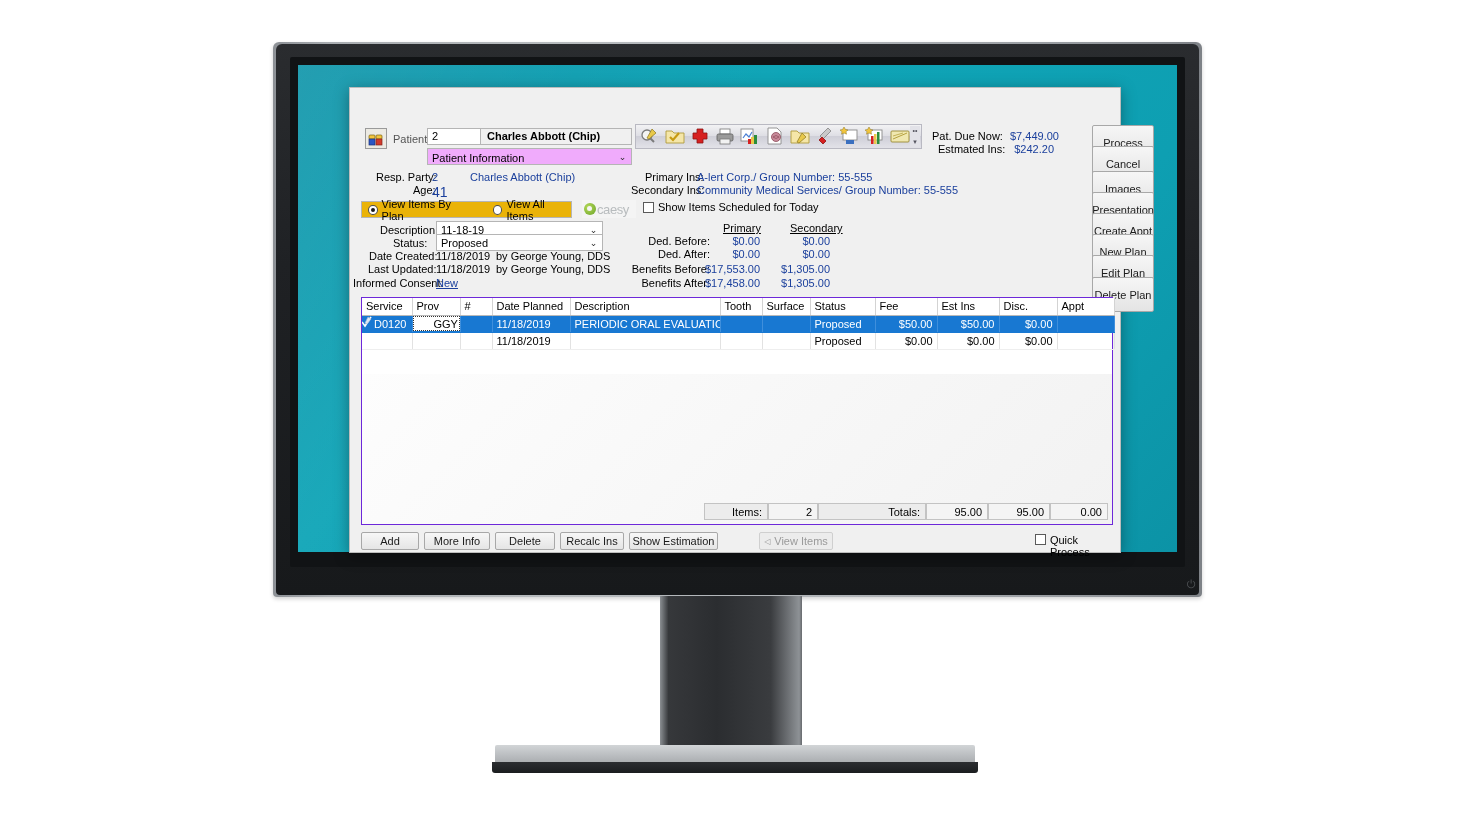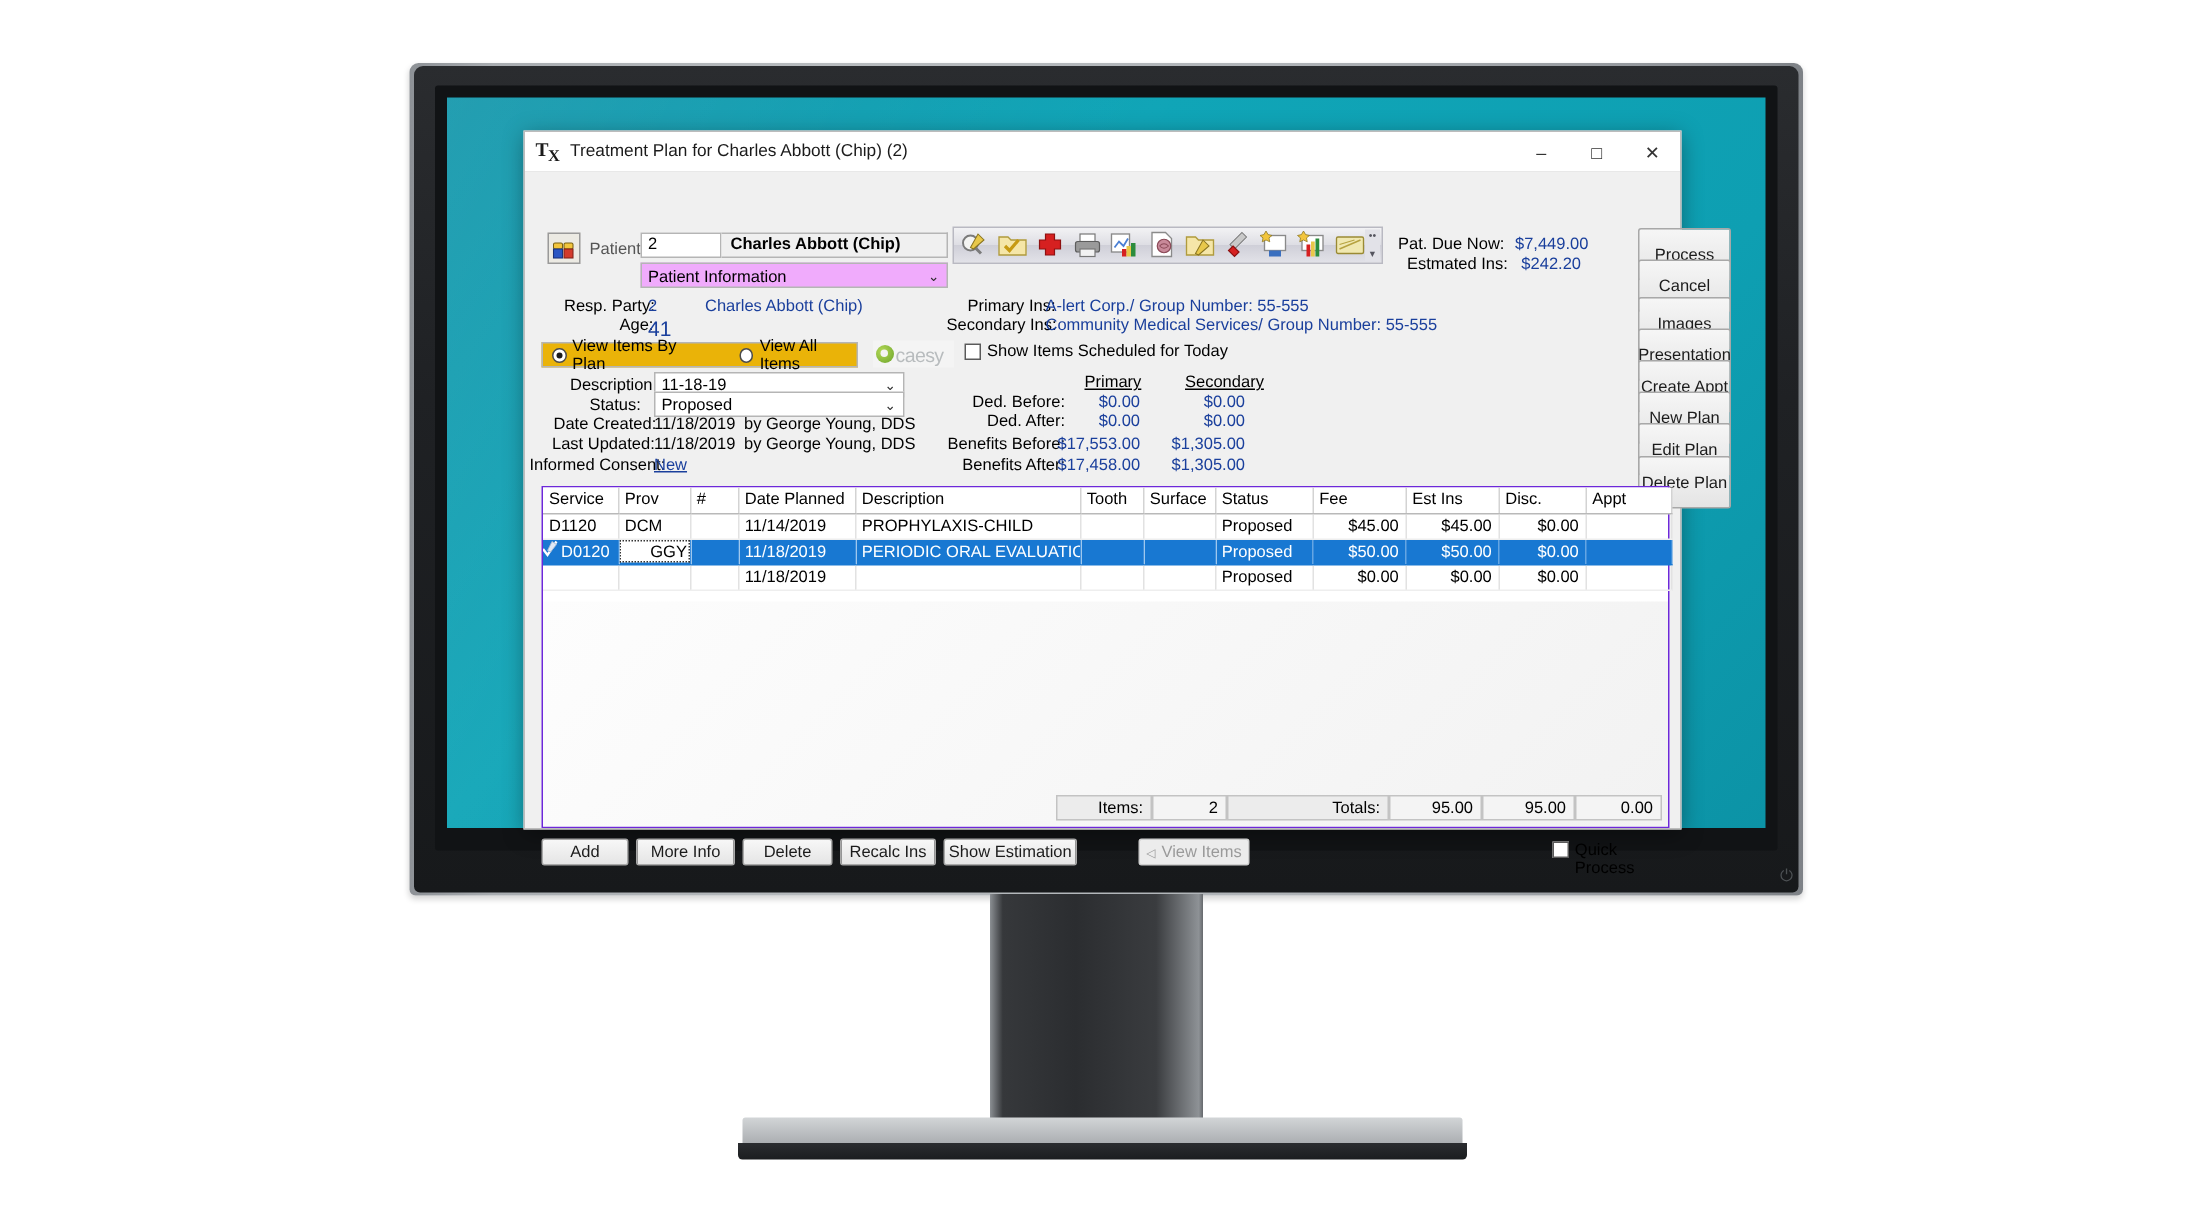--- a/index.html
+++ b/index.html
@@ -292,29 +292,20 @@
 <div id="monitor-neck-cap"></div>
 <div id="monitor-base"></div>
 <div id="monitor-base-front"></div>
 
 <div id="screen">
   <div id="screen-gloss"></div>
 </div>
 
 <div id="dialog">
 
-  <div id="titlebar">
-    <span id="tx-logo">T<sub>X</sub></span>
-    <span id="title-text">Treatment Plan for Charles Abbott (Chip) (2)</span>
-    <div id="winctrls">
-      <div class="wcbtn">–</div>
-      <div class="wcbtn">□</div>
-      <div class="wcbtn">✕</div>
-    </div>
-  </div>
 
   <div id="dialog-body">
 
     <div id="patient-icon">
       <svg width="16" height="15" viewBox="0 0 16 15">
         <rect x="1" y="4" width="6" height="4" rx="1" fill="#f2c53d" stroke="#7a6111" stroke-width=".7"></rect>
         <rect x="1" y="8" width="6" height="6" fill="#2b56c4" stroke="#1b327a" stroke-width=".7"></rect>
         <rect x="8" y="4" width="6" height="4" rx="1" fill="#f2c53d" stroke="#7a6111" stroke-width=".7"></rect>
         <rect x="8" y="8" width="6" height="6" fill="#d33a2c" stroke="#82231a" stroke-width=".7"></rect>
       </svg>
@@ -520,34 +511,20 @@
             <th>Tooth</th>
             <th>Surface</th>
             <th>Status</th>
             <th>Fee</th>
             <th>Est Ins</th>
             <th>Disc.</th>
             <th>Appt</th>
           </tr>
         </thead>
         <tbody>
-          <tr>
-            <td>D1120</td>
-            <td>DCM</td>
-            <td></td>
-            <td>11/14/2019</td>
-            <td>PROPHYLAXIS-CHILD</td>
-            <td></td>
-            <td></td>
-            <td>Proposed</td>
-            <td class="num">$45.00</td>
-            <td class="num">$45.00</td>
-            <td class="num">$0.00</td>
-            <td></td>
-          </tr>
           <tr class="sel">
             <td style="position:relative">
               <span id="row-marker">
                 <svg width="11" height="14" viewBox="0 0 11 14">
                   <path d="M1 6 l3 4 l6 -9" stroke="#ffffff" stroke-width="1.6" fill="none"></path>
                   <path d="M7 1 l3 2 l-4 5 l-2 -1 Z" fill="#dfe9f5" stroke="#9fb6d4" stroke-width=".6"></path>
                 </svg>
               </span>
               <span style="padding-left:8px; display:inline-block">D0120</span>
             </td>

